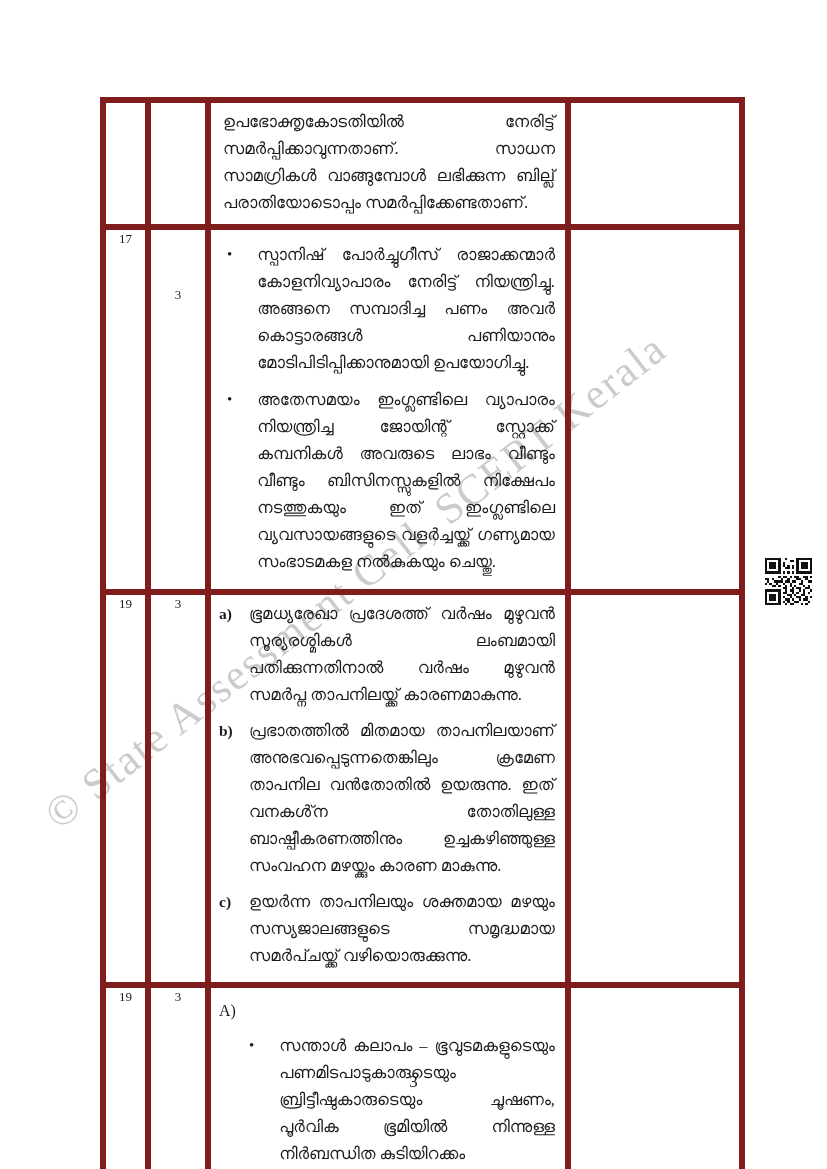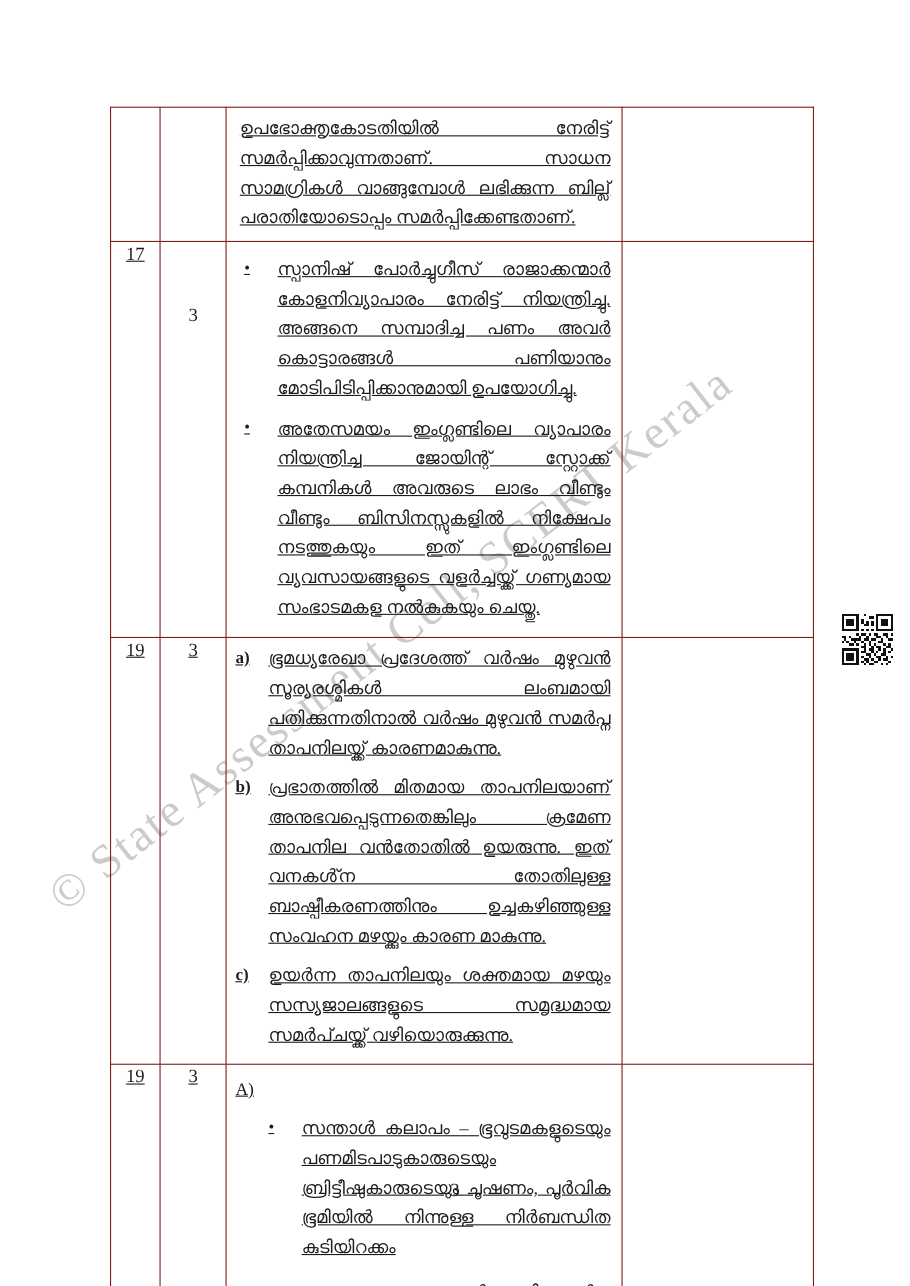--- a/index.html
+++ b/index.html
@@ -38,34 +38,33 @@
   table.answer-table {
     position: absolute;
     left: 100px;
     top: 97px;
     width: 639px;
     border-collapse: collapse;
     table-layout: fixed;
     z-index: 1;
   }
   table.answer-table td {
-    border: 1px solid #7f1d1d;
+    border: 6px solid #7f1d1d;
     vertical-align: top;
     background: transparent;
-    text-decoration: underline;
   }
   tr.row-cont  td { height: 91px; }
   tr.row-17    td { height: 253px; }
   tr.row-18    td { height: 303px; }
   tr.row-19    td { height: 311px; }
 
   td.qno-cell, td.score-cell {
     text-align: center;
     vertical-align: middle;
-    font-size: 17px;
+    font-size: 13px;
   }
   .score-offset { display: inline-block; transform: translateY(56px); }
 
   td.answer-cell {
     padding: 5px 10px 4px 6px;
     font-size: 16.5px;
     line-height: 27px;
     text-align: justify;
   }
   td.answer-cell p { margin: 0 0 4px 6px; }

